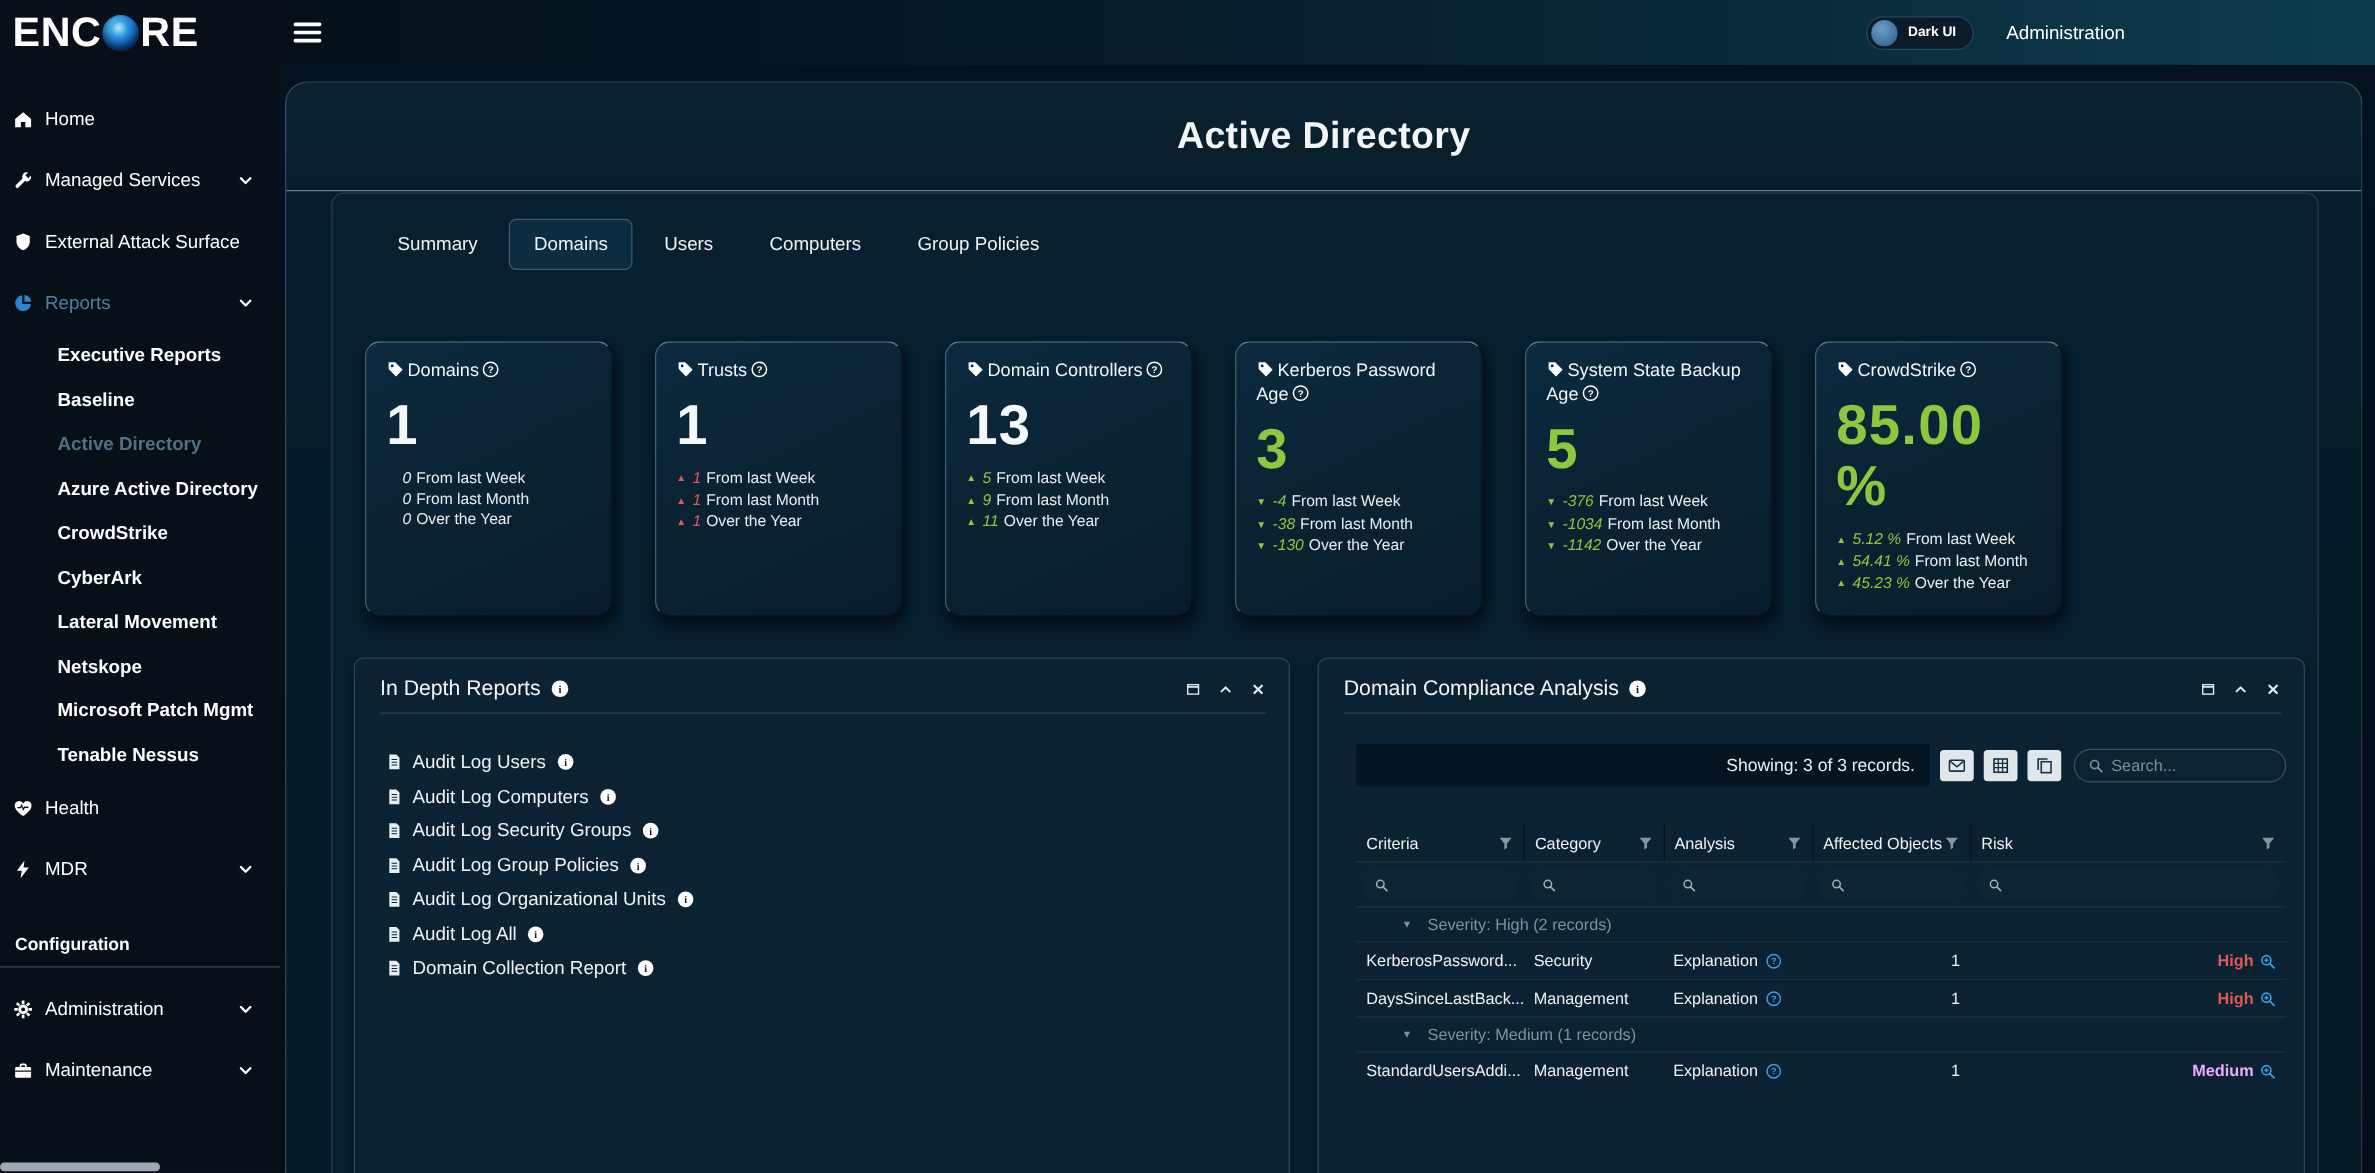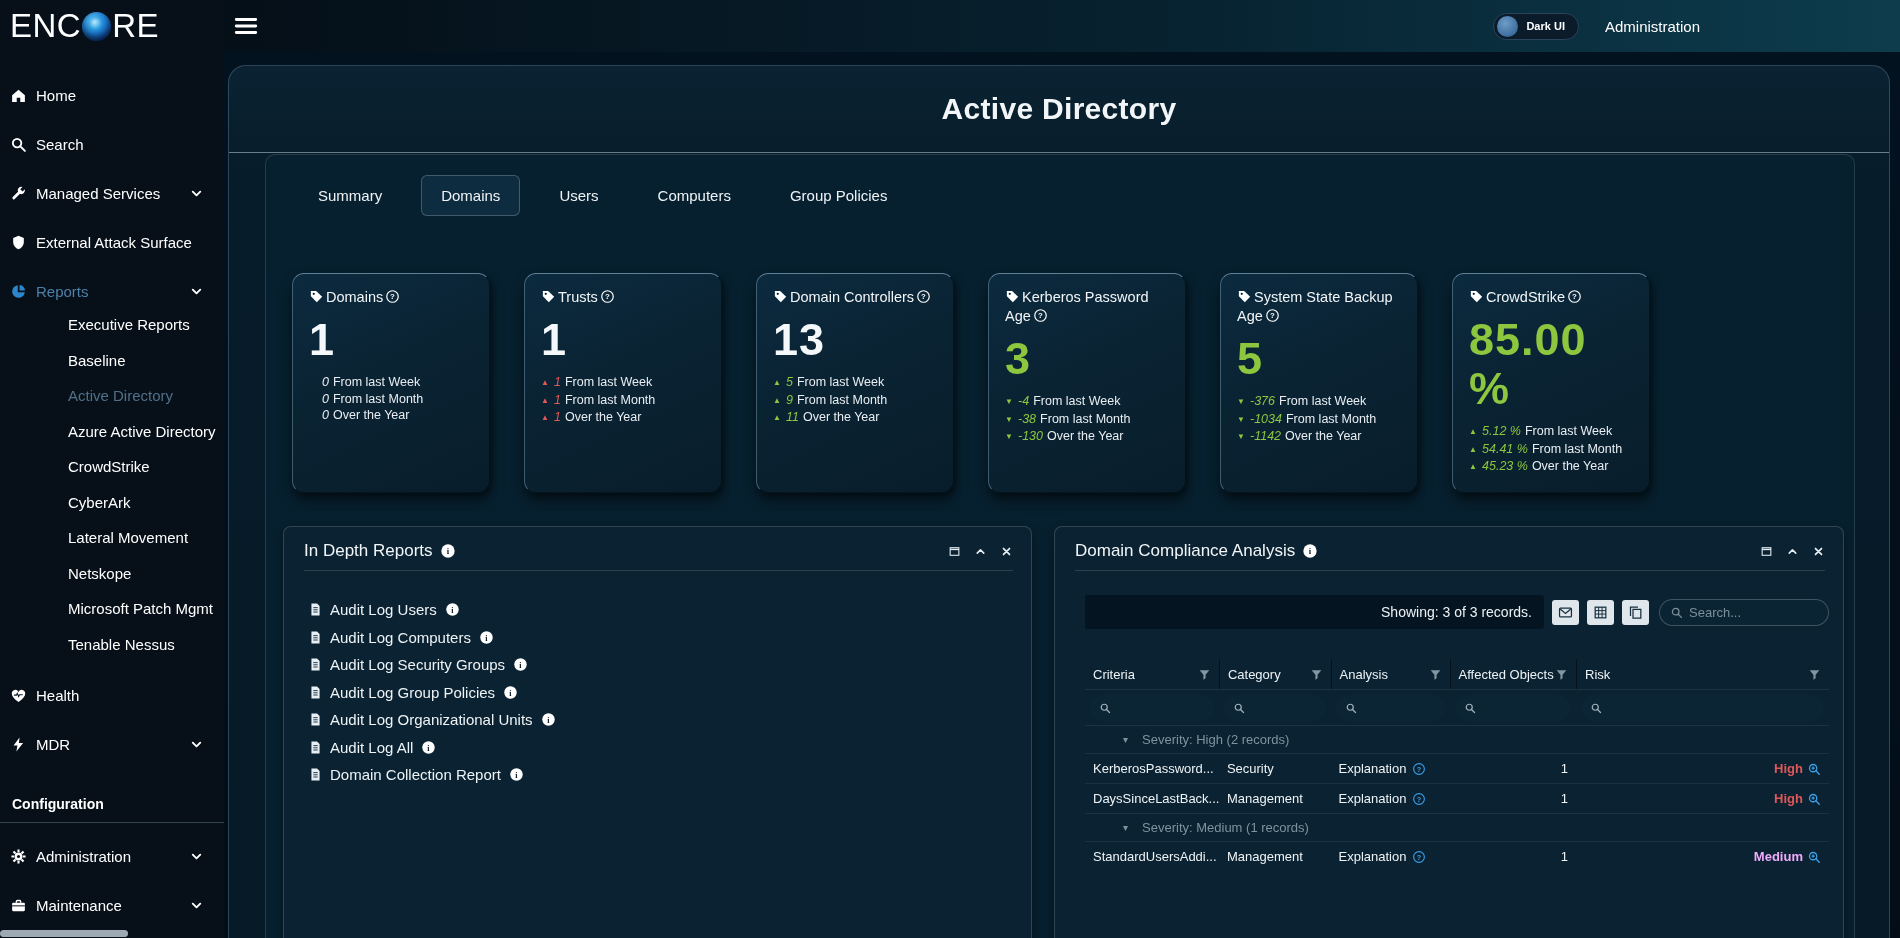--- a/index.html
+++ b/index.html
@@ -2,36 +2,36 @@
 <html><head>
 <meta charset="utf-8">
 <style>
   * { margin:0; padding:0; box-sizing:border-box; }
   html,body { width:1900px; height:938px; overflow:hidden; background:#020a12;
     font-family:"Liberation Sans","DejaVu Sans",sans-serif; color:#e8eef2; }
 
   
   .sidebar { position:absolute; left:0; top:0; width:224px; height:938px; background:#071019; z-index:5; }
   .logo { height:52px; display:flex; align-items:center; padding-left:10px; }
-  .logo-text { font-size:33px; font-weight:normal; color:#fff; letter-spacing:.5px; }
+  .logo-text { font-size:33px; font-weight:bold; color:#fff; letter-spacing:.5px; }
   .logo-o { width:29px; height:29px; border-radius:50%; margin:0 1px; position:relative; flex:none;
     background:radial-gradient(circle at 38% 30%, #59c6f2 0%, #1f7fd4 45%, #0a3a8c 80%, #051f4e 100%);
     box-shadow:inset 0 -4px 7px rgba(0,0,0,.55); }
   .logo-o::after { content:""; position:absolute; left:8px; top:6px; width:12px; height:12px; border-radius:50%;
     background:radial-gradient(circle at 40% 35%, #c5ecff, #2a9fe0 65%, rgba(42,159,224,0)); opacity:.95; }
   .nav { padding-top:19px; }
   .nav-item { height:49px; display:flex; align-items:center; padding:0 20px 0 10px; color:#fff; font-size:15px;
     cursor:pointer; position:relative; white-space:nowrap; }
   .nav-item .ic { width:17px; height:17px; margin-right:9px; flex:none; color:#fff; }
   .nav-item .ic svg, .chev svg, .pa-btn svg, .tb-btn svg, .sml svg { display:block; width:100%; height:100%; }
   .nav-item .chev { position:absolute; right:20px; width:15px; height:15px; color:#fff; }
   .nav-item.steel { color:#4d80a8; }
   .nav-item.steel .ic { color:#2b86cc; }
-  .sub-item { height:35.5px; display:flex; padding-left:68px; font-size:15px; color:#fff;
-    cursor:pointer; white-space:nowrap; }
+  .sub-item { height:35.5px; display:flex; align-items:center; padding-left:46px; font-size:15px; color:#fff;
+    cursor:pointer; white-space:nowrap;font-weight:bold; }
   .sub-item.active { color:#507089; }
   .side-label { margin-top:27px; padding-left:12px; font-size:14px; font-weight:bold; color:#fff; }
   .side-divider { border-bottom:1px solid rgba(160,190,210,.3); margin-top:10px; }
   .nav-config { margin-top:9px; }
   .hscroll-thumb { position:absolute; left:0; bottom:1px; width:128px; height:7px; background:#b9c6cf;
     border-radius:4px; opacity:.85; z-index:9; }
 
   
   .topbar { position:absolute; left:224px; right:0; top:0; height:52px; display:flex; align-items:center;
     background:linear-gradient(90deg,#050f18 0%,#07212f 55%,#0d3c4d 100%); padding:0 200px 0 9px; }
@@ -50,21 +50,21 @@
     background:linear-gradient(180deg,#03121f 0%,#020d17 100%); }
   .outer-card { position:absolute; left:4px; top:13px; right:10px; bottom:-2px;
     background:linear-gradient(180deg,#0a2232 0%,#071c2a 110px,#061a27 100%);
     border:1px solid rgba(140,185,215,.28); border-bottom:none; border-radius:18px 18px 0 0; }
   .title-wrap { height:87px; border-bottom:1px solid rgba(200,222,238,.5); display:flex; align-items:center;
     justify-content:center; }
   .page-title { font-size:30px; font-weight:bold; color:#f2f6f8; letter-spacing:.3px; }
   .inner-card { position:absolute; left:36px; right:34px; top:88px; bottom:-12px; background:#07202f;
     border:1px solid rgba(255,255,255,.13); border-radius:10px; overflow:hidden; }
 
-  .tabs { display:flex; padding:20px 0 0 32px; gap:19px; align-items:center; }
+  .tabs { display:flex; padding:20px 0 0 32px; gap:5px; align-items:center; }
   .tab { padding:11px 19px; font-size:15px; color:#eef3f6; cursor:pointer; border-radius:6px;
     border:1px solid transparent; }
   .tab.active { background:#0e2c3f; border-color:rgba(255,255,255,.22); }
 
   
   .cards-row { display:flex; gap:34px; padding:0 26px; margin-top:57px; }
   .stat-card { width:198px; height:220px; border-radius:12px; padding:14px 16px;
     background:linear-gradient(155deg,#0c2a3f 0%,#0a2333 45%,#081d2b 100%);
     border:1px solid rgba(0,0,0,.5); border-top-color:rgba(170,210,235,.55); border-left-color:rgba(170,210,235,.35);
     box-shadow:0 8px 14px rgba(0,0,0,.45), 3px 3px 5px rgba(0,0,0,.3); }
@@ -152,30 +152,20 @@
           <svg viewBox="0 0 24 24">
             <path d="M3 11.5 12 4l9 7.5V21h-6.5v-6h-5v6H3z" fill="currentColor"></path>
           </svg>
         </span>
     <span>Home</span>
 
   </div>
       <div class="nav-item">
     <span class="ic">
           <svg viewBox="0 0 24 24">
-            <circle cx="10" cy="10" r="6" fill="none" stroke="currentColor" stroke-width="2.6"></circle>
-            <path d="M14.6 14.6 21 21" stroke="currentColor" stroke-width="2.8" stroke-linecap="round"></path>
-          </svg>
-        </span>
-    <span>Search</span>
-
-  </div>
-      <div class="nav-item">
-    <span class="ic">
-          <svg viewBox="0 0 24 24">
             <path d="M20.8 6.1a5 5 0 0 1-6.7 6.3L7 19.5a2 2 0 1 1-2.8-2.8l7.1-7.1a5 5 0 0 1 6.3-6.7L14.5 6l3.3 3.3 3-3.2z" fill="currentColor"></path>
           </svg>
         </span>
     <span>Managed Services</span>
     <span class="chev">
           <svg viewBox="0 0 24 24">
             <path d="m6 9 6 6 6-6" fill="none" stroke="currentColor" stroke-width="3" stroke-linecap="round" stroke-linejoin="round"></path>
           </svg>
         </span>
   </div>

